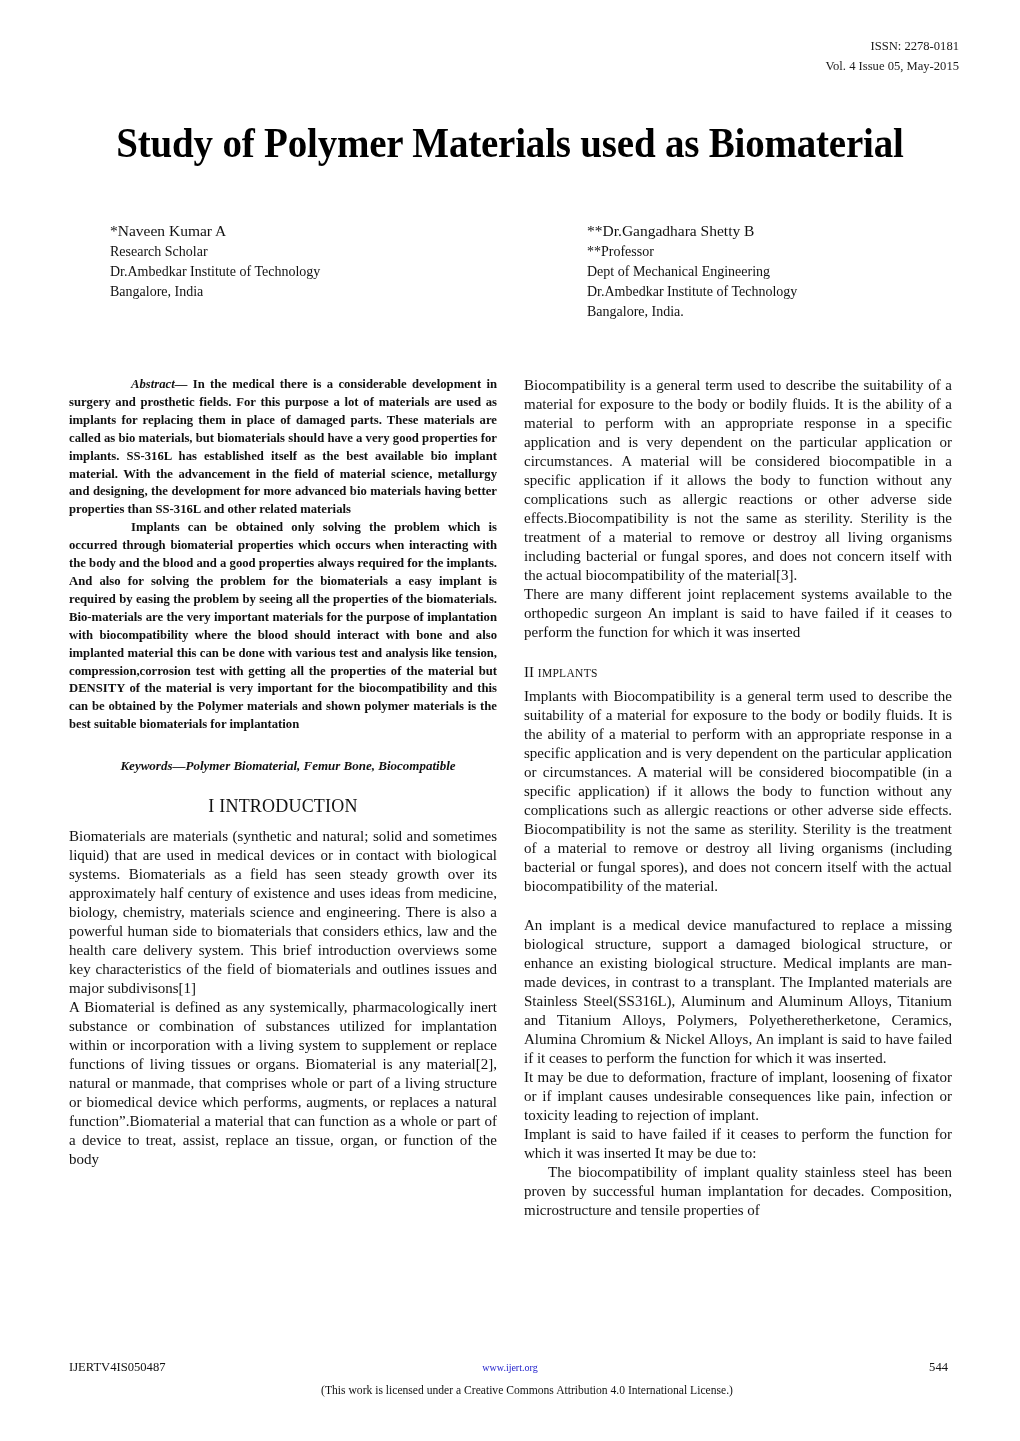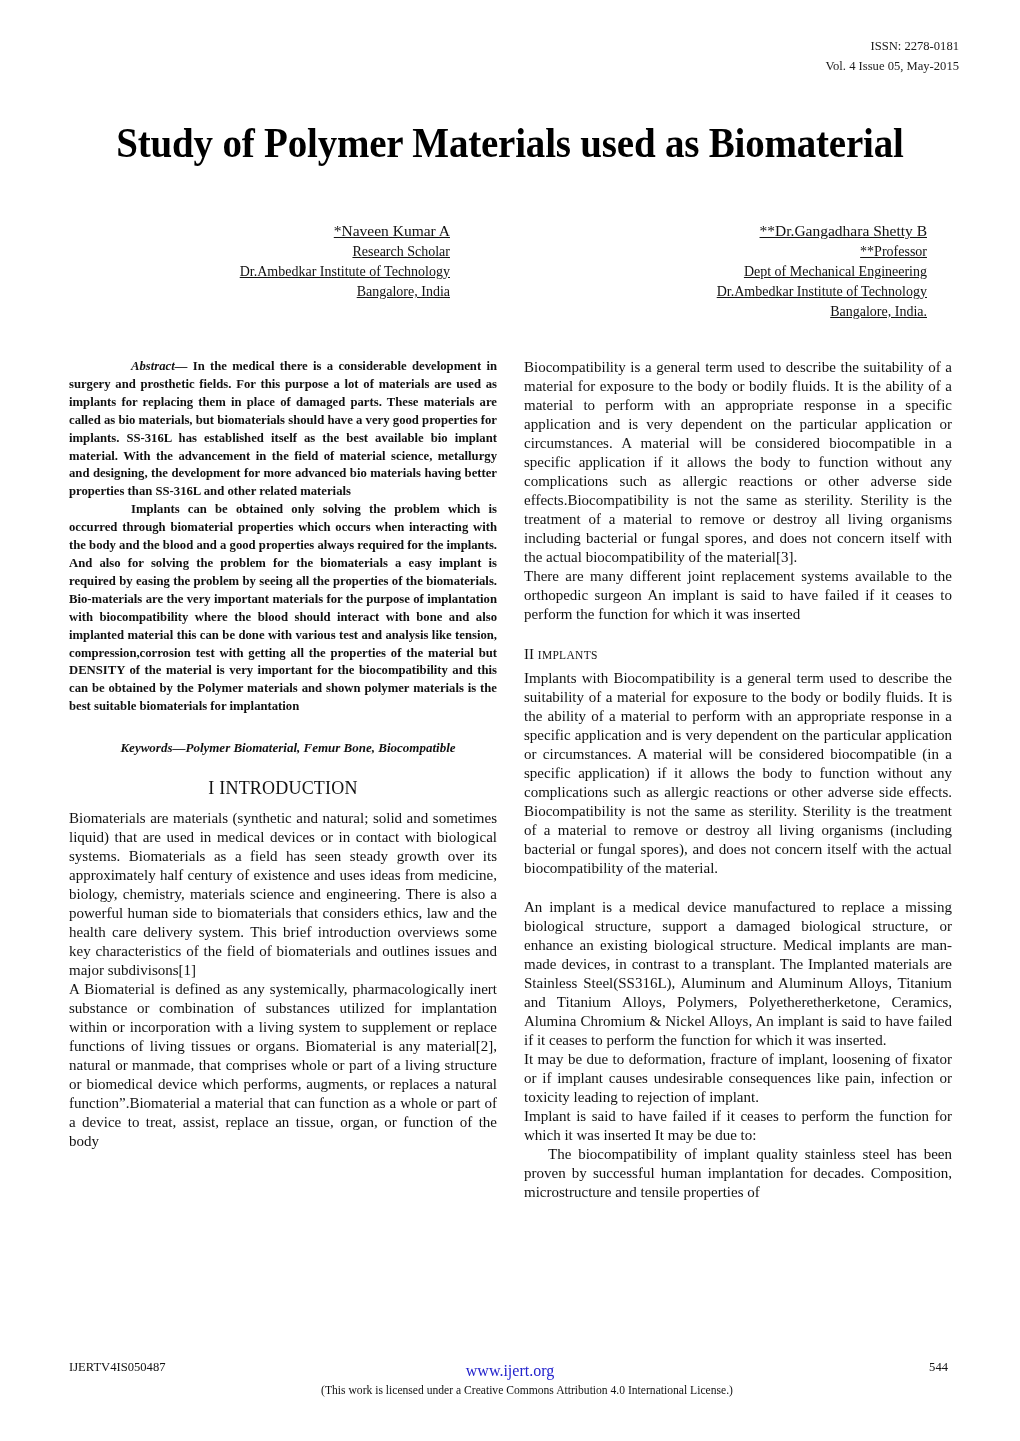--- a/index.html
+++ b/index.html
@@ -10,29 +10,29 @@
   .journal-header {
     position: absolute; right: 61px; top: 36px; text-align: right;
     font-size: 12.6px; line-height: 20px; color: #1a1a1a;
   }
   .title {
     position: absolute; left: 0; right: 0; top: 120px; text-align: center;
     font-size: 39px; font-weight: bold; letter-spacing: -0.2px; color: #000;
     transform: scaleY(1.08);
   }
   .author {
-    position: absolute; top: 220px; width: 340px; text-align: right;
-    font-size: 14px; line-height: 20px; text-decoration: underline;
+    position: absolute; top: 220px; width: 340px; text-align: left;
+    font-size: 14px; line-height: 20px;
   }
   .author .name { font-size: 15.5px; line-height: 22px; }
   .author.left { left: 110px; }
   .author.right { left: 587px; }
 
   .col {
-    position: absolute; top: 358px; width: 428px;
+    position: absolute; top: 376px; width: 428px;
   }
   .col.left { left: 69px; }
   .col.right { left: 524px; }
 
   .abstract {
     font-weight: bold; font-size: 12.7px; line-height: 17.9px;
     text-align: justify; margin: 0;
   }
   .abstract .lead { font-style: italic; }
   .indent { text-indent: 62px; }
@@ -51,21 +51,21 @@
     font-size: 15px; margin: 22px 0 6px 0;
   }
   .implants-heading .sc { font-size: 11.5px; letter-spacing: 0.3px; }
   .first-indent { text-indent: 24px; }
 
   .footer-left {
     position: absolute; left: 69px; top: 1360px; font-size: 12.6px;
   }
   .footer-center {
     position: absolute; left: 0; right: 0; top: 1362px; text-align: center;
-    font-size: 16px; color: #2222cc;
+    font-size: 10px; color: #2222cc;
   }
   .footer-right {
     position: absolute; right: 72px; top: 1360px; font-size: 12.6px;
   }
   .license {
     position: absolute; left: 0; right: 0; top: 1384px; text-align: center;
     font-size: 11.6px;
     margin-left: 34px;
   }
 </style>

